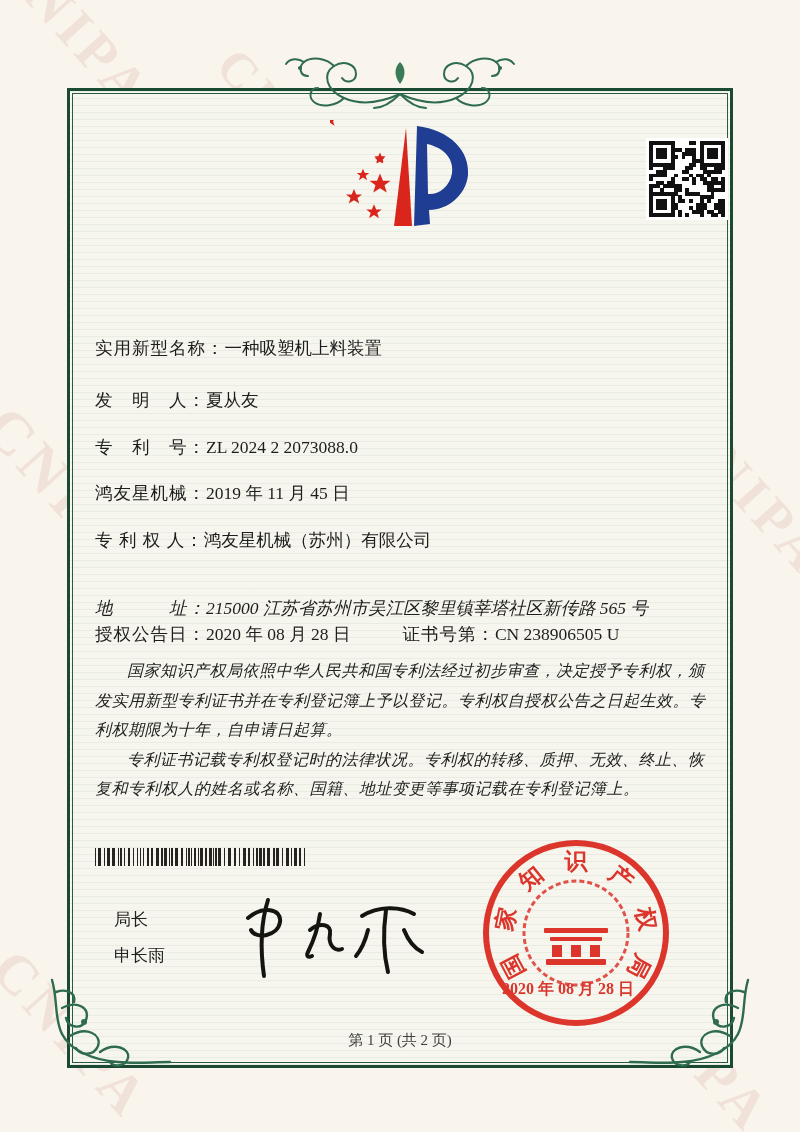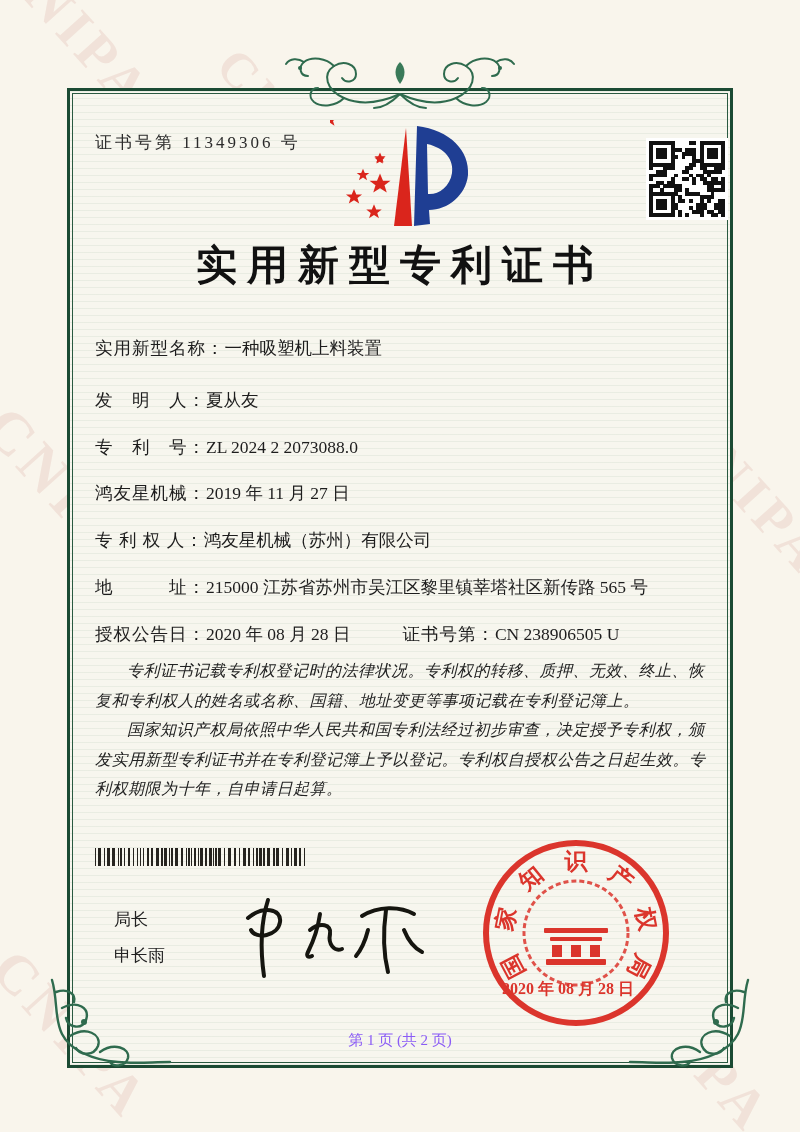--- a/index.html
+++ b/index.html
@@ -34,21 +34,21 @@
   .paras{position:absolute;left:95px;top:656px;width:614px;font-size:16px;line-height:1.85;
          font-style:italic;letter-spacing:0.5px;color:#222;}
   .paras p{margin:0;text-indent:2em;}
   .barcode{position:absolute;left:95px;top:848px;height:18px;display:flex;align-items:stretch;}
   .barcode i{display:block;background:#26241f;}
   .barcode s{display:block;}
   .sig-title{position:absolute;left:114px;top:908px;font-size:17px;font-family:"Liberation Sans","DejaVu Sans",sans-serif;color:#222;}
   .sig-name{position:absolute;left:114px;top:944px;font-size:17px;font-family:"Liberation Sans","DejaVu Sans",sans-serif;color:#222;}
   .autograph{position:absolute;left:228px;top:886px;}
   .seal{position:absolute;left:472px;top:836px;width:212px;height:206px;}
-  .pagefoot{position:absolute;left:0;top:1031px;width:800px;text-align:center;font-size:15px;color:#8b5cf6;}
+  .pagefoot{position:absolute;left:0;top:1031px;width:800px;text-align:center;font-size:15px;color:#404040;}
   .contnote{position:absolute;left:0;top:1079px;width:800px;text-align:center;font-size:16px;
             font-style:italic;letter-spacing:2px;color:#222;}
 </style>
 </head>
 <body>
 
 <div class="page">
 
   <div id="wm-layer">
       <div class="wm" style="left: -28px; top: -6px; font-size: 56px;">CNIPA</div>
@@ -95,21 +95,20 @@
     <g transform="translate(130,0) scale(-1,1)" fill="none" stroke="#2f6b4e" stroke-width="2.4" stroke-linecap="round">
       <path d="M8,2 C14,22 10,40 18,56 C26,72 48,82 74,84 C92,86 108,84 126,84"></path>
       <path d="M18,30 C34,22 46,30 42,42 C38,52 24,50 22,40"></path>
       <path d="M26,58 C42,48 58,56 54,68 C50,78 36,78 32,70"></path>
       <path d="M56,74 C70,64 86,70 84,80 C82,88 70,90 66,84"></path>
       <path d="M12,14 C24,10 32,16 30,24"></path>
       <circle cx="40" cy="44" r="3" fill="#2f6b4e" stroke="none"></circle>
     </g>
   </svg>
 
-  <div class="certno">证书号第 11349306 号</div>
 
   <svg class="logo" viewBox="0 0 150 118">
     <g fill="#da251c">
       <path d="M49,33 l2.2,4.6 5,0.6 -3.6,3.4 0.9,4.9 -4.5-2.4 -4.4,2.4 0.8-4.9 -3.6-3.4 5-0.6 Z" transform="scale(0.72) translate(20,14)"></path>
       <path id="st" d="M0,-7 L2,-2.2 7,-2.2 3,0.9 4.5,5.7 0,2.8 -4.5,5.7 -3,0.9 -7,-2.2 -2,-2.2 Z"></path>
     </g>
     <use href="#st" x="0" y="0" transform="translate(50,38) scale(0.8)" fill="#da251c"></use>
     <use href="#st" transform="translate(33,55) scale(0.9)" fill="#da251c"></use>
     <use href="#st" transform="translate(50,64) scale(1.5)" fill="#da251c"></use>
     <use href="#st" transform="translate(24,77) scale(1.15)" fill="#da251c"></use>
@@ -356,49 +355,48 @@
         <i style="left: 21.7143px; top: 72.381px; width: 3.91905px; height: 3.91905px;"></i>
         <i style="left: 28.9524px; top: 72.381px; width: 3.91905px; height: 3.91905px;"></i>
         <i style="left: 36.1905px; top: 72.381px; width: 3.91905px; height: 3.91905px;"></i>
         <i style="left: 50.6667px; top: 72.381px; width: 3.91905px; height: 3.91905px;"></i>
         <i style="left: 61.5238px; top: 72.381px; width: 3.91905px; height: 3.91905px;"></i>
         <i style="left: 65.1429px; top: 72.381px; width: 3.91905px; height: 3.91905px;"></i>
         <i style="left: 72.381px; top: 72.381px; width: 3.91905px; height: 3.91905px;"></i>
       </div>
   </div>
 
-  <div class="title">实用新型专利证书</div>
 
   <div class="fields">
     <div class="frow" style="top:336px;">
       <span class="lab">实用新型名称：</span><span>一种吸塑机上料装置</span>
     </div>
     <div class="frow" style="top:388px;">
       <span class="lab">发　明　人：</span><span>夏从友</span>
     </div>
     <div class="frow" style="top:435px;">
       <span class="lab">专　利　号：</span><span>ZL 2024 2 2073088.0</span>
     </div>
     <div class="frow" style="top:481px;">
-      <span class="lab">鸿友星机械：</span><span>2019 年 11 月 27 日</span>
+      <span class="lab">鸿友星机械：</span><span>2019 年 11 月 45 日</span>
     </div>
     <div class="frow" style="top:528px;">
       <span class="lab">专 利 权 人：</span><span>鸿友星机械（苏州）有限公司</span>
     </div>
-    <div class="frow" style="top:575px;">
+    <div class="frow" style="top:596px;font-style:italic;">
       <span class="lab">地　　　址：</span><span>215000 江苏省苏州市吴江区黎里镇莘塔社区新传路 565 号</span>
     </div>
     <div class="frow" style="top:622px;">
       <span class="lab">授权公告日：</span><span>2020 年 08 月 28 日</span><span class="grant-no"><span class="lab">证书号第：</span><span>CN 238906505 U</span></span>
     </div>
   </div>
 
   <div class="paras">
+    <p>国家知识产权局依照中华人民共和国专利法经过初步审查，决定授予专利权，颁发实用新型专利证书并在专利登记簿上予以登记。专利权自授权公告之日起生效。专利权期限为十年，自申请日起算。</p>
     <p>专利证书记载专利权登记时的法律状况。专利权的转移、质押、无效、终止、恢复和专利权人的姓名或名称、国籍、地址变更等事项记载在专利登记簿上。</p>
-    <p>国家知识产权局依照中华人民共和国专利法经过初步审查，决定授予专利权，颁发实用新型专利证书并在专利登记簿上予以登记。专利权自授权公告之日起生效。专利权期限为十年，自申请日起算。</p>
   </div>
 
   <div class="barcode" id="barcode">
       <i style="width: 1px;"></i>
       <s style="width: 2px;"></s>
       <i style="width: 3px;"></i>
       <s style="width: 3px;"></s>
       <i style="width: 1px;"></i>
       <s style="width: 2px;"></s>
       <i style="width: 3px;"></i>

